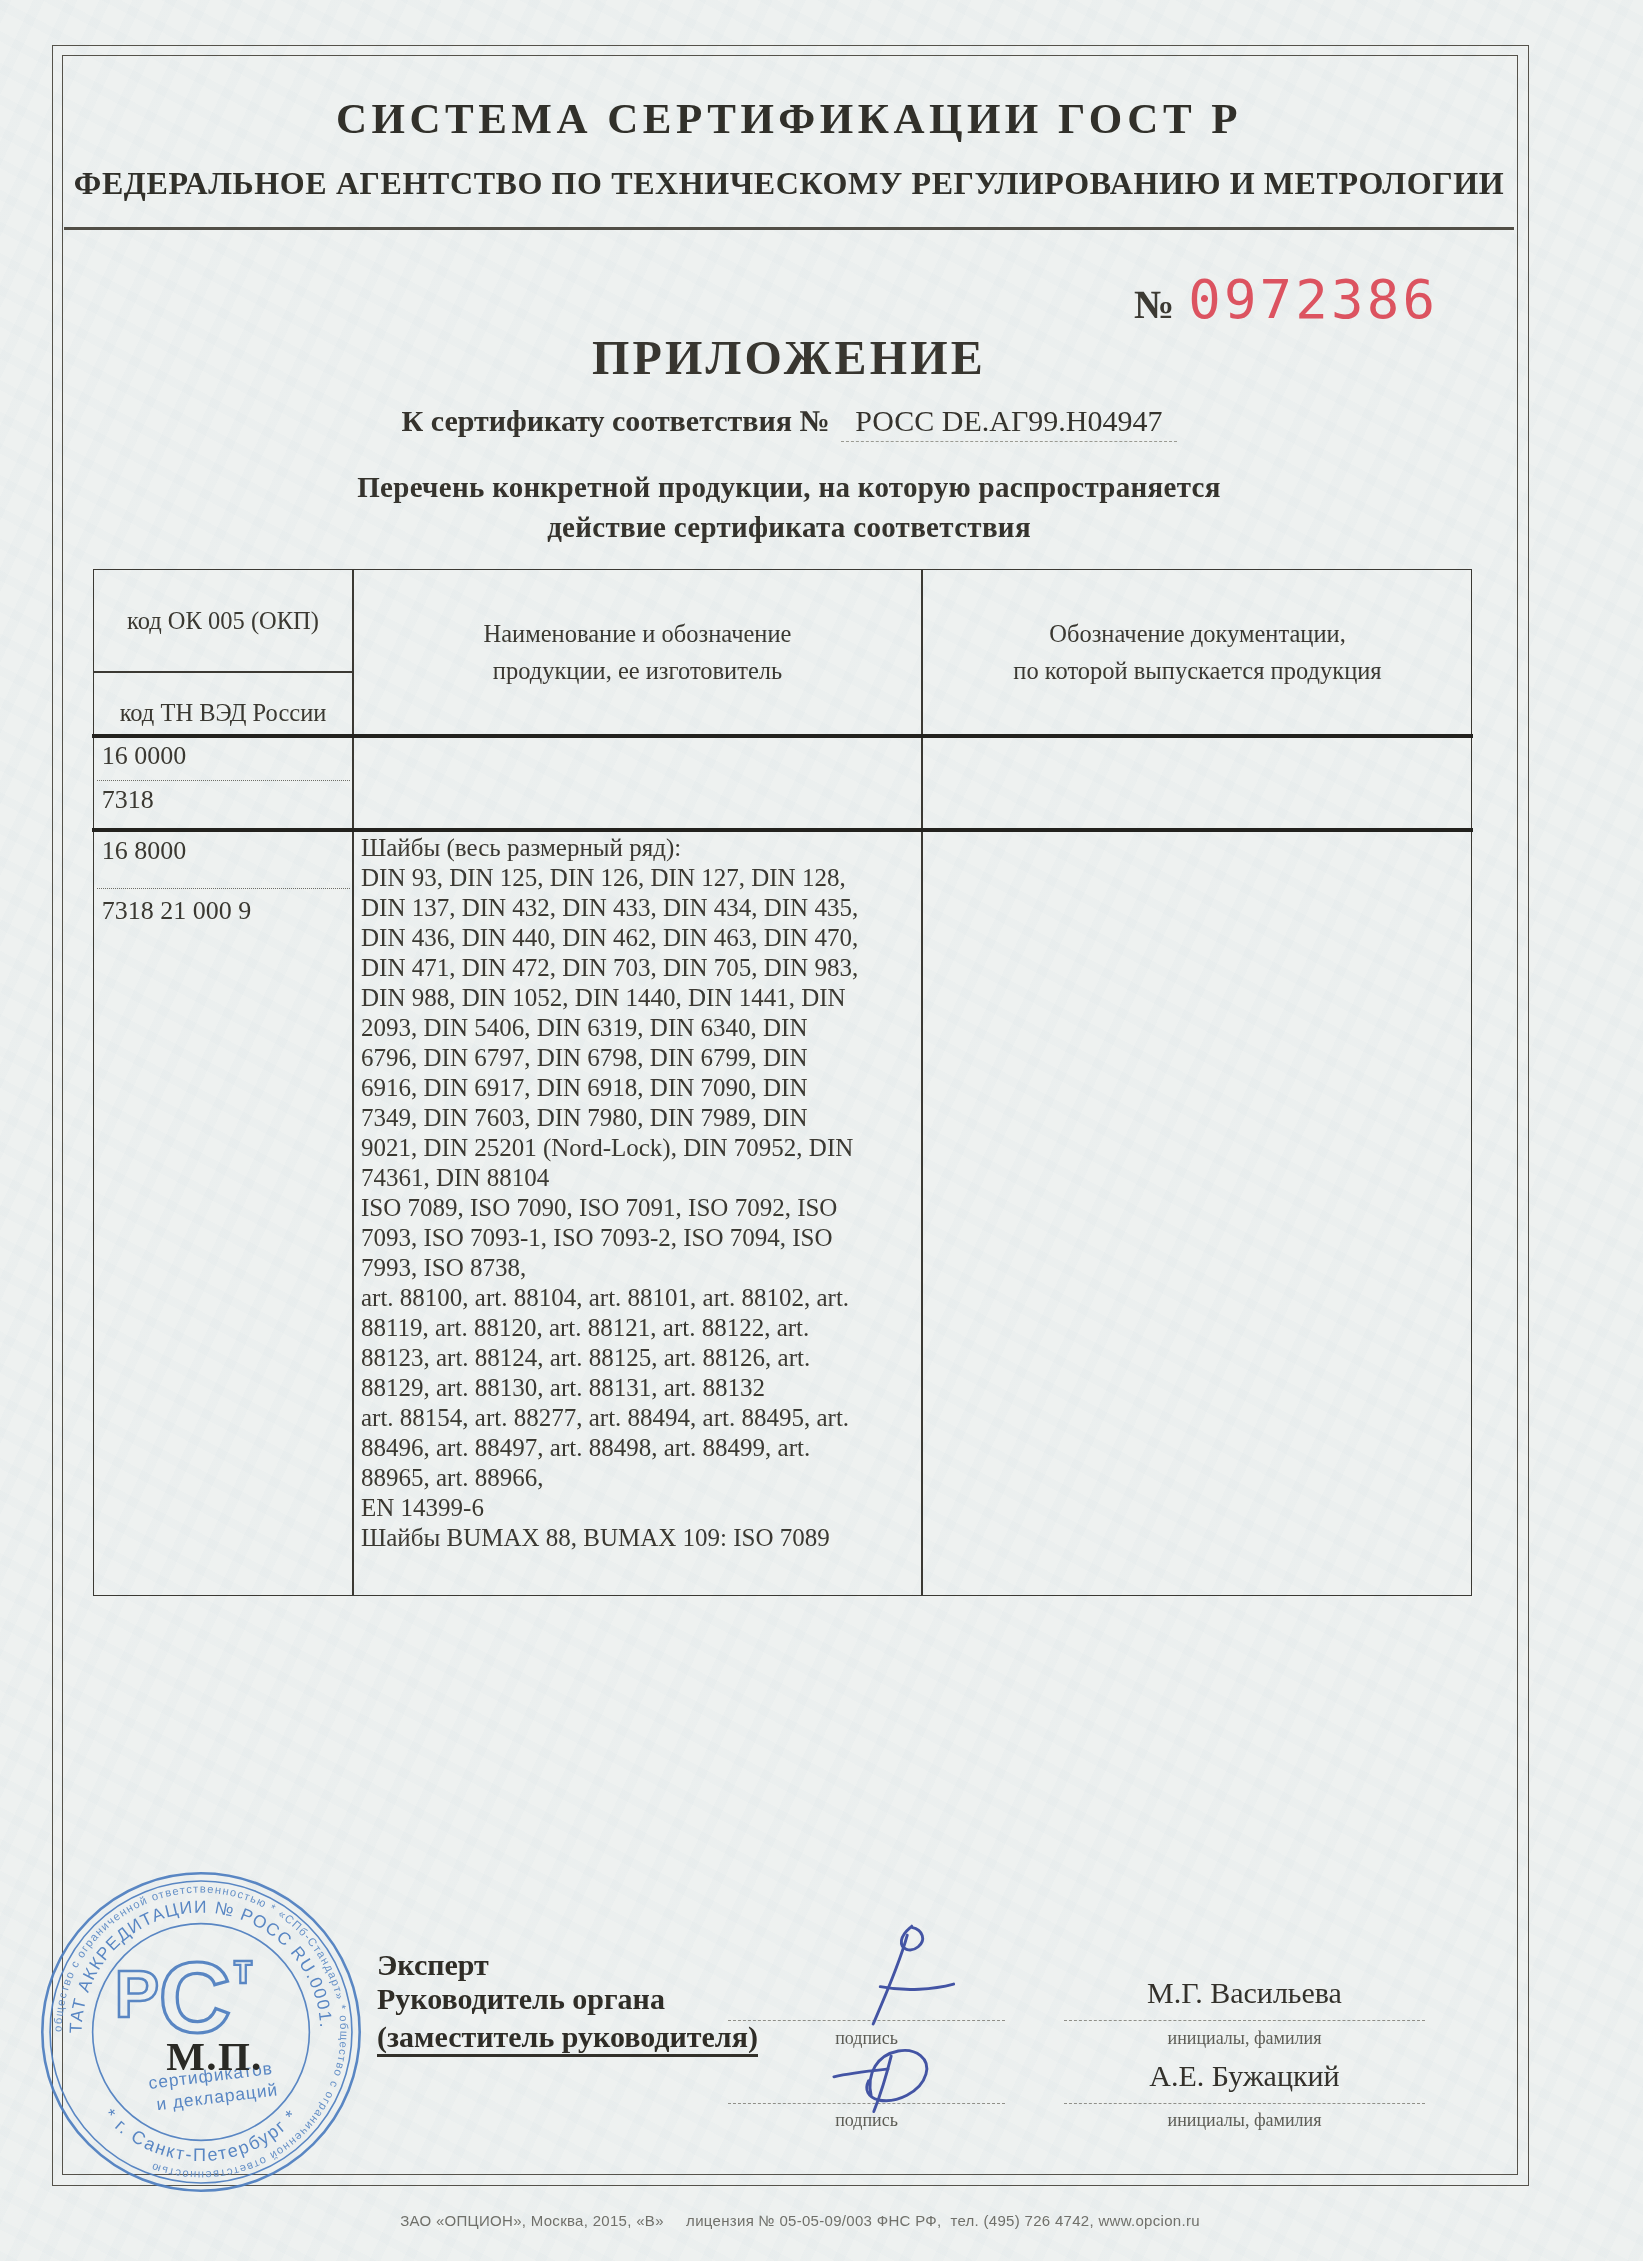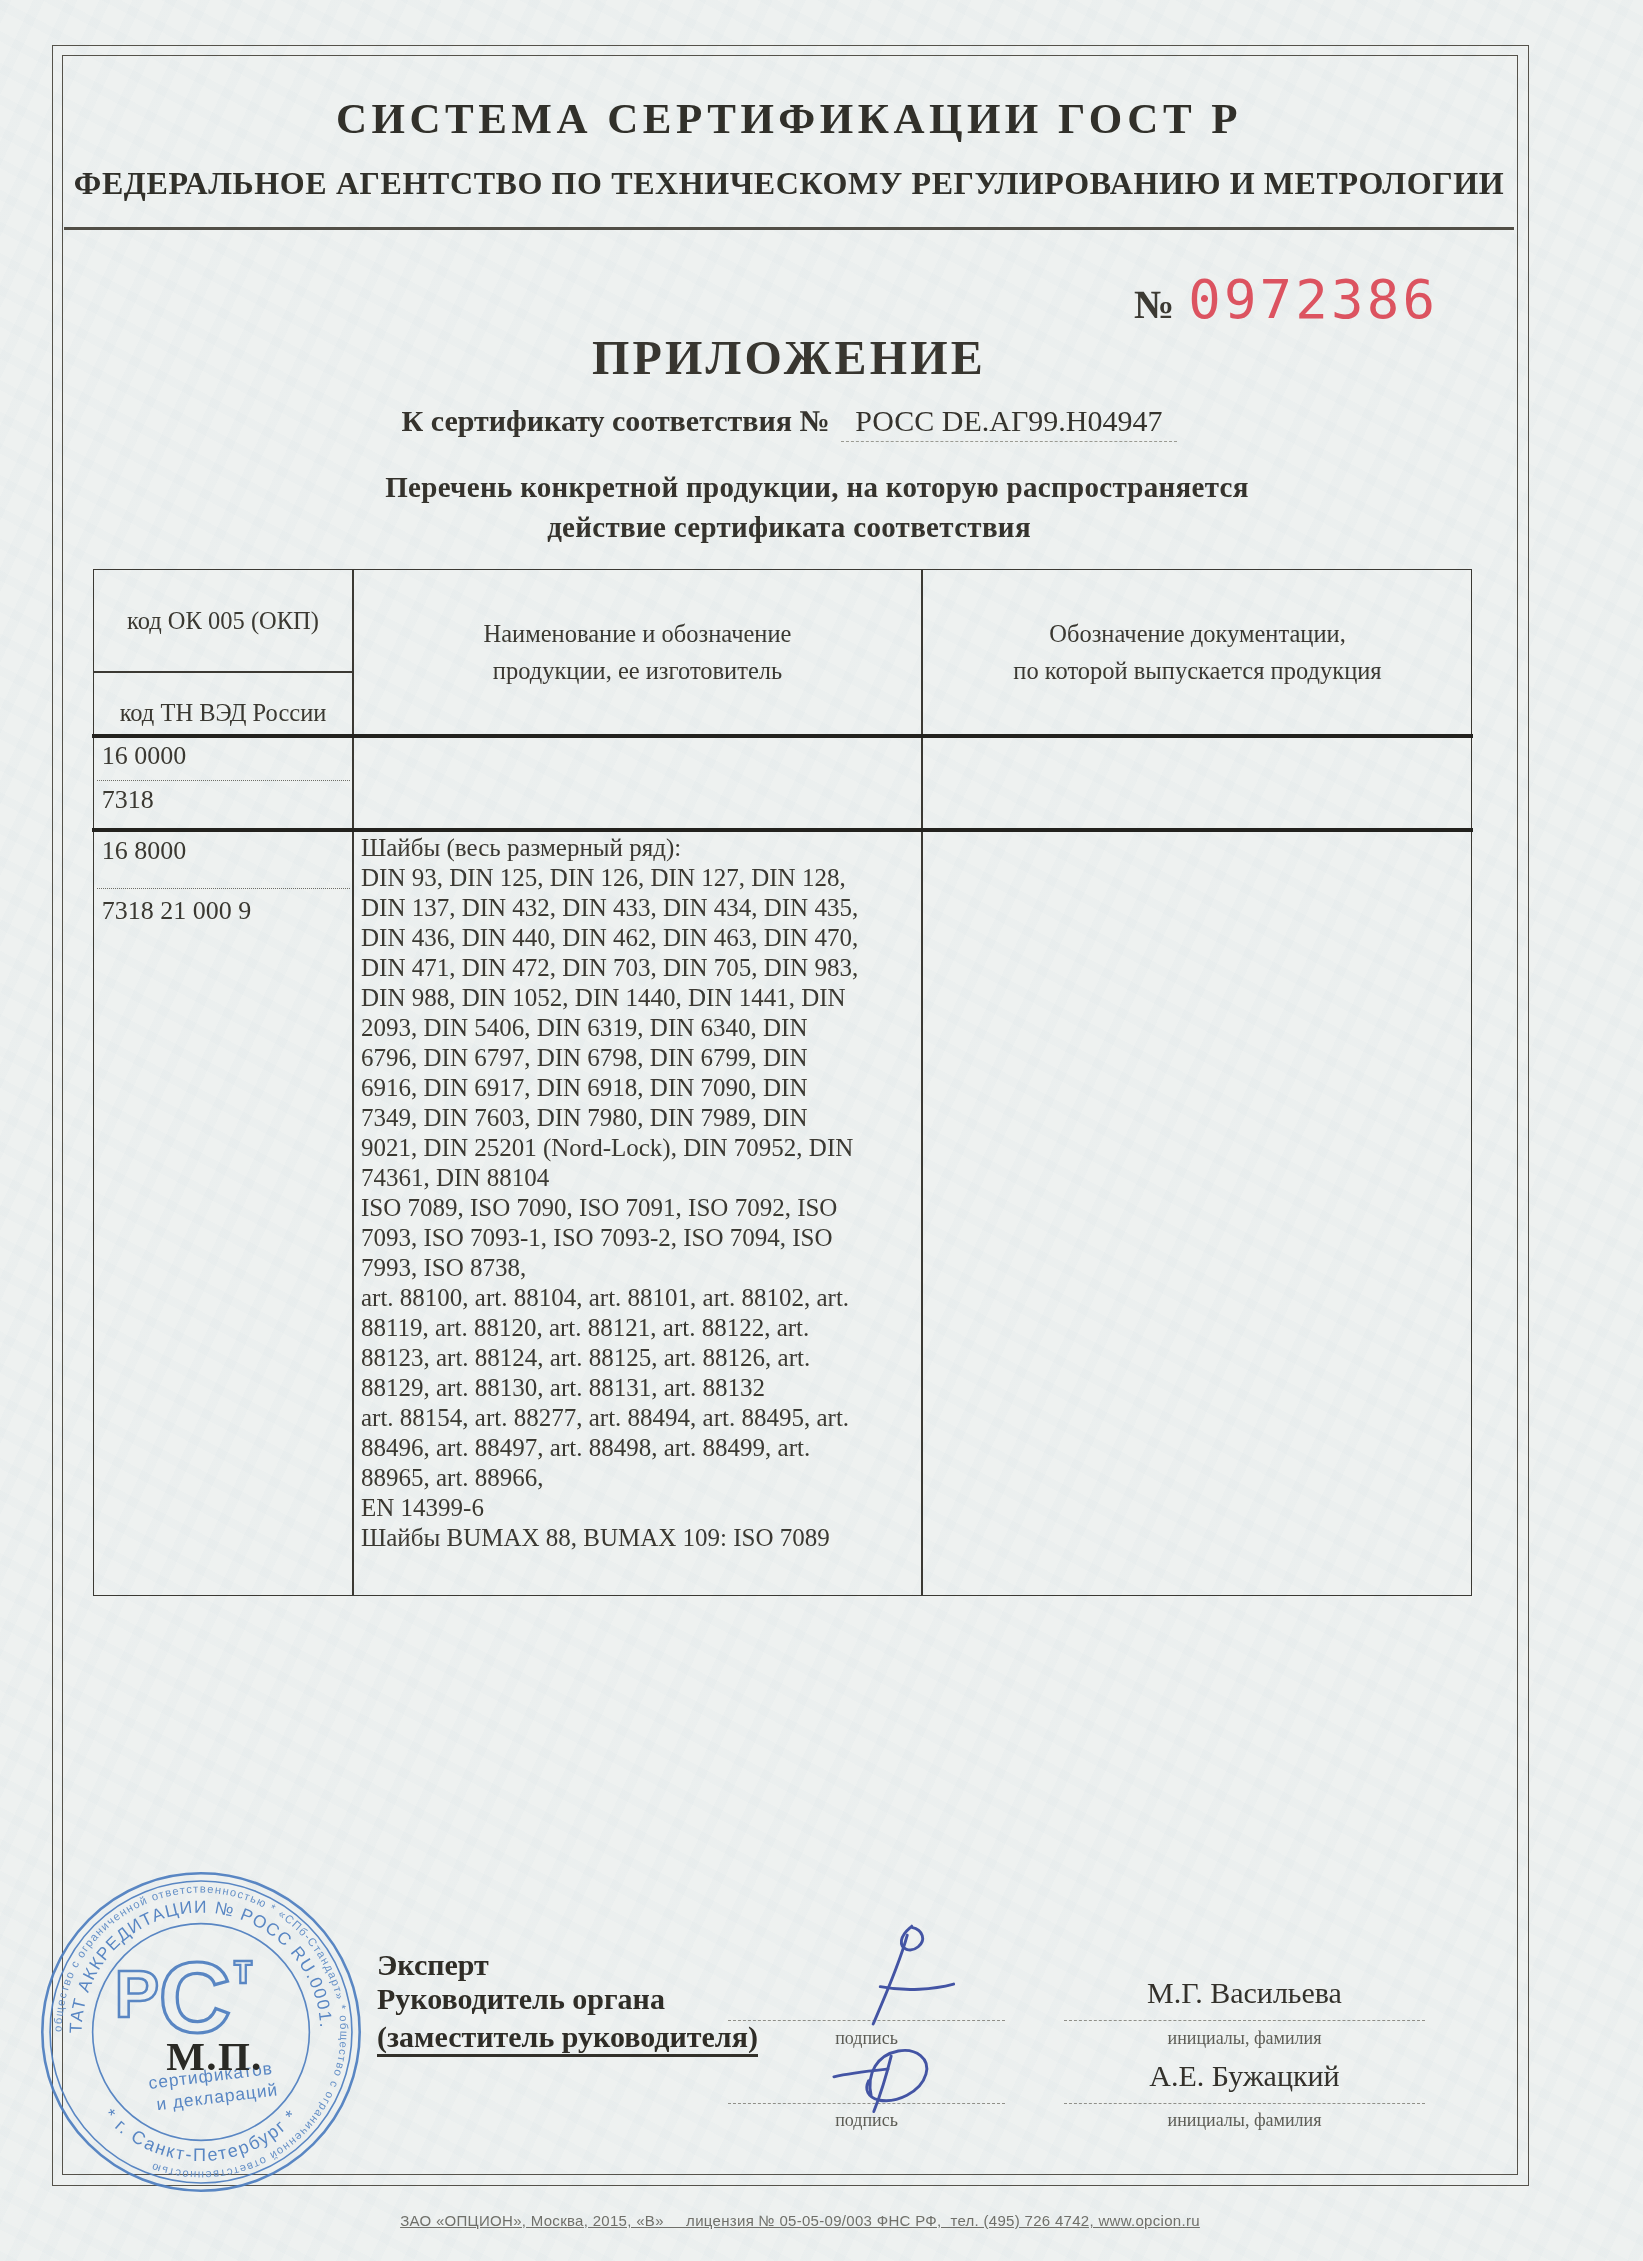--- a/index.html
+++ b/index.html
@@ -30,21 +30,21 @@
   
   .doc-title{position:absolute;left:62px;width:1454px;top:330px;text-align:center;
              font-size:48px;font-weight:bold;letter-spacing:3.2px;color:#383630;}
   .cert-line{position:absolute;left:62px;width:1454px;top:404px;text-align:center;
              font-size:30px;color:#35332d;}
   .cert-label{font-weight:bold;}
   .cert-number{font-weight:normal;border-bottom:1.3px dashed #9a9a92;
                padding:0 14px 3.9px 14px;margin-left:11.6px;}
   .intro-line{position:absolute;left:62px;width:1454px;text-align:center;
               font-size:29px;font-weight:bold;color:#35332d;letter-spacing:0.3px;}
-  .intro-1{top:471px;padding-left:28px;}
+  .intro-1{top:471px;}
   .intro-2{top:511px;}
   
   .ptable{position:absolute;left:93px;top:569px;width:1379px;height:1027px;
           border:1.9px solid #3b3933;box-sizing:border-box;}
   .tl{position:absolute;background:#3b3933;}
   .vline1{left:258px;top:0;width:1.9px;height:100%;}
   .vline2{left:827px;top:0;width:1.9px;height:100%;}
   .hdr-bottom{left:-1.9px;top:164px;width:calc(100% + 3.9px);height:3.9px;background:#23221e;}
   .row-sep{left:-1.9px;top:258px;width:calc(100% + 3.9px);height:3.9px;background:#23221e;}
   .col1-div{left:0;top:101px;width:258px;height:1.9px;}
@@ -87,21 +87,21 @@
   .scap-2{left:728px;top:2110px;width:277px;}
   .ncap-1{left:1064px;top:2028px;width:361px;}
   .ncap-2{left:1064px;top:2110px;width:361px;}
   .sig-name{position:absolute;left:1064px;width:361px;text-align:center;
             font-size:30px;color:#33312b;}
   .name-1{top:1976px;}
   .name-2{top:2059px;}
   
   .footer-imprint{position:absolute;left:0;top:2212px;width:1600px;text-align:center;
                   font-family:"Liberation Sans",sans-serif;
-                  font-size:15px;color:#70706a;letter-spacing:0.3px;white-space:pre;text-decoration:underline;}
+                  font-size:15px;color:#70706a;letter-spacing:0.3px;white-space:pre;}
 </style>
 </head>
 <body>
 
 <div class="page">
 
   <div class="frame-outer"></div>
   <div class="frame-inner"></div>
 
   <div class="sys-title">СИСТЕМА СЕРТИФИКАЦИИ ГОСТ Р</div>

